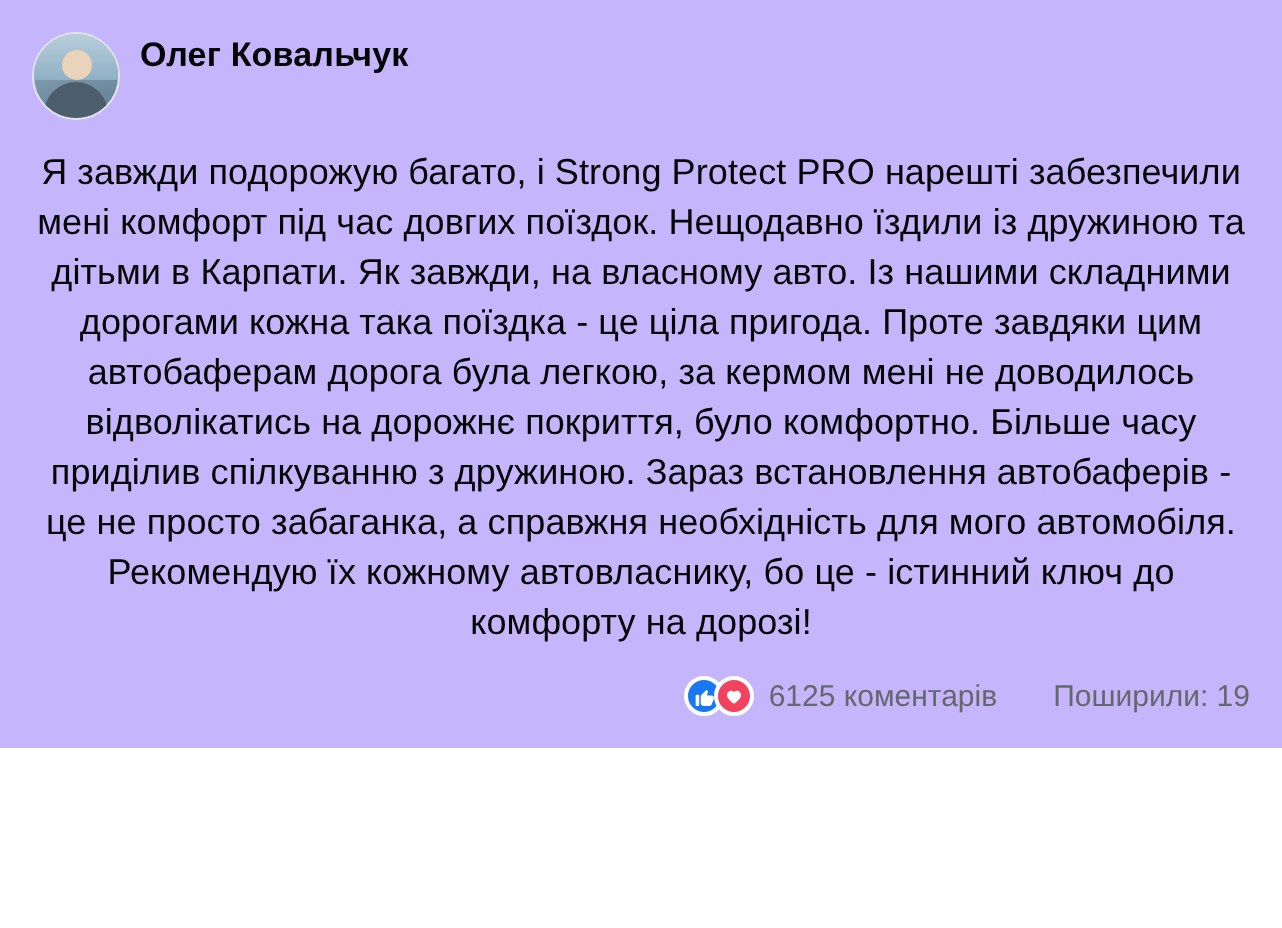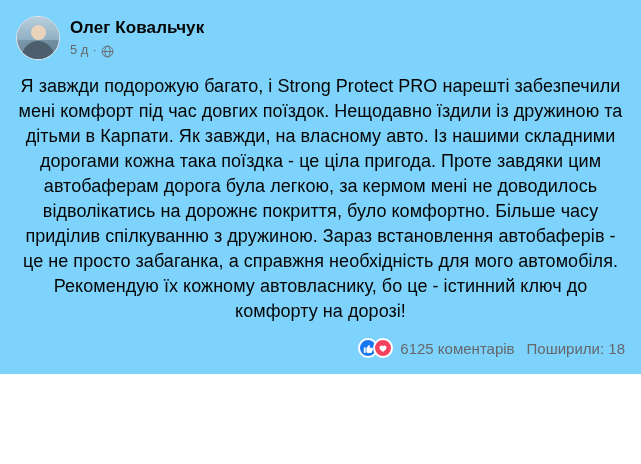--- a/index.html
+++ b/index.html
@@ -9,21 +9,21 @@
     width: 641px;
     height: 464px;
     overflow: hidden;
     font-family: "Liberation Sans", sans-serif;
   }
   .post-card {
     position: absolute;
     left: 0;
     top: 0;
     width: 641px;
-    background: #7dd3fc;
+    background: #c4b5fd;
   }
   .post-header {
     display: flex;
     align-items: flex-start;
     padding: 16px 16px 0 16px;
   }
   .avatar {
     width: 44px;
     height: 44px;
     border-radius: 50%;
@@ -137,50 +137,39 @@
     font-size: 15px;
     color: #65676b;
   }
   .counts {
     font-size: 15px;
     color: #65676b;
     display: flex;
     align-items: center;
   }
   .counts .comments {
-    margin-right: 12px;
+    margin-right: 28px;
   }
   .thumb-svg, .heart-svg {
     display: block;
   }
 </style>
 </head>
 <body>
 
 <div class="post-card">
 
   <div class="post-header">
     <div class="avatar">
       <div class="av-sky"></div>
       <div class="av-head"></div>
       <div class="av-body"></div>
     </div>
     <div class="header-text">
       <div class="author-name">Олег Ковальчук</div>
-      <div class="meta-row">
-        <span>5 д</span>
-        <span class="meta-sep">·</span>
-        <span class="globe-icon">
-          <svg width="13" height="13" viewBox="0 0 16 16" aria-hidden="true">
-            <circle cx="8" cy="8" r="6.6" fill="none" stroke="#65676b" stroke-width="1.2"></circle>
-            <ellipse cx="8" cy="8" rx="3.1" ry="6.6" fill="none" stroke="#65676b" stroke-width="1.1"></ellipse>
-            <line x1="1.5" y1="8" x2="14.5" y2="8" stroke="#65676b" stroke-width="1.1"></line>
-          </svg>
-        </span>
-      </div>
     </div>
   </div>
 
   <div class="post-body">Я завжди подорожую багато, і Strong Protect PRO нарешті забезпечили мені комфорт під час довгих поїздок. Нещодавно їздили із дружиною та дітьми в Карпати. Як завжди, на власному авто. Із нашими складними дорогами кожна така поїздка - це ціла пригода. Проте завдяки цим автобаферам дорога була легкою, за кермом мені не доводилось відволікатись на дорожнє покриття, було комфортно. Більше часу приділив спілкуванню з дружиною. Зараз встановлення автобаферів - це не просто забаганка, а справжня необхідність для мого автомобіля. Рекомендую їх кожному автовласнику, бо це - істинний ключ до комфорту на дорозі!</div>
 
   <div class="post-footer">
     <div class="reactions">
       <span class="reaction-bubble reaction-like">
         <svg class="thumb-svg" width="11" height="11" viewBox="0 0 16 16" aria-hidden="true">
           <path d="M6.2 14.5h5.1c.7 0 1.3-.4 1.5-1l1.5-3.6c.05-.15.08-.3.08-.46V8.2c0-.7-.6-1.3-1.3-1.3H9.5l.55-2.7.02-.2c0-.3-.12-.55-.3-.74l-.6-.6-3.9 3.9c-.23.23-.37.55-.37.9v5.3c0 .7.6 1.3 1.3 1.3z" fill="#ffffff"></path>
@@ -189,17 +178,17 @@
       </span>
       <span class="reaction-bubble reaction-love">
         <svg class="heart-svg" width="10" height="10" viewBox="0 0 16 16" aria-hidden="true">
           <path d="M8 14.2s-5.6-3.3-5.6-7c0-1.9 1.5-3.4 3.3-3.4 1 0 1.9.45 2.3 1.2.4-.75 1.3-1.2 2.3-1.2 1.8 0 3.3 1.5 3.3 3.4 0 3.7-5.6 7-5.6 7z" fill="#ffffff"></path>
         </svg>
       </span>
       <span class="reaction-count">61</span>
     </div>
     <div class="counts">
       <span class="comments">25 коментарів</span>
-      <span class="shares">Поширили: 18</span>
+      <span class="shares">Поширили: 19</span>
     </div>
   </div>
 
 </div>
 
 </body></html>

